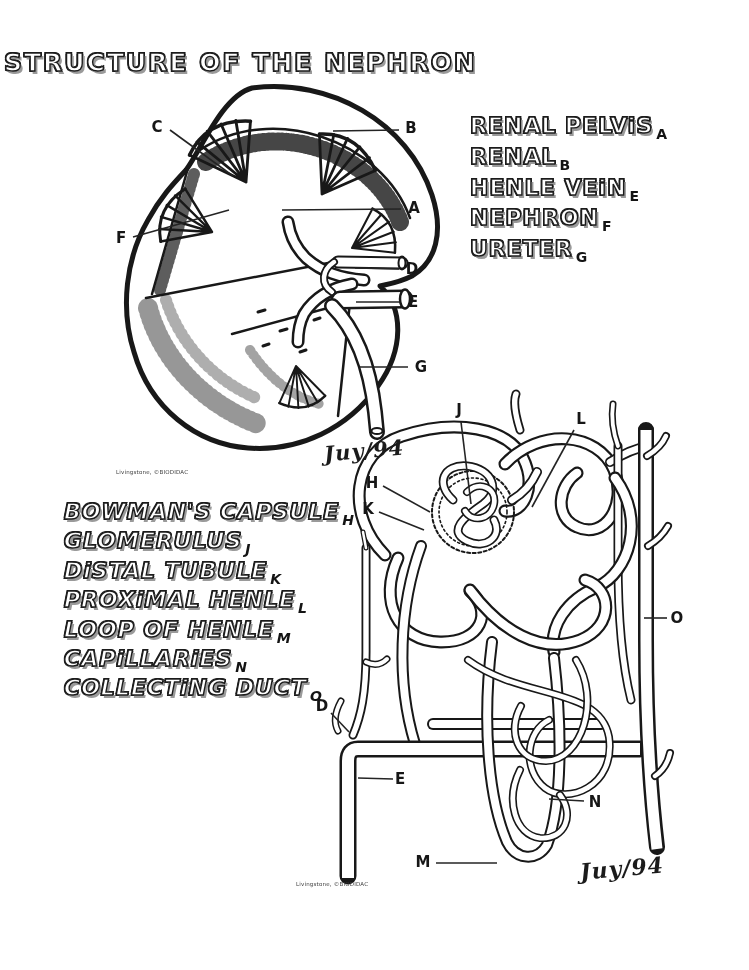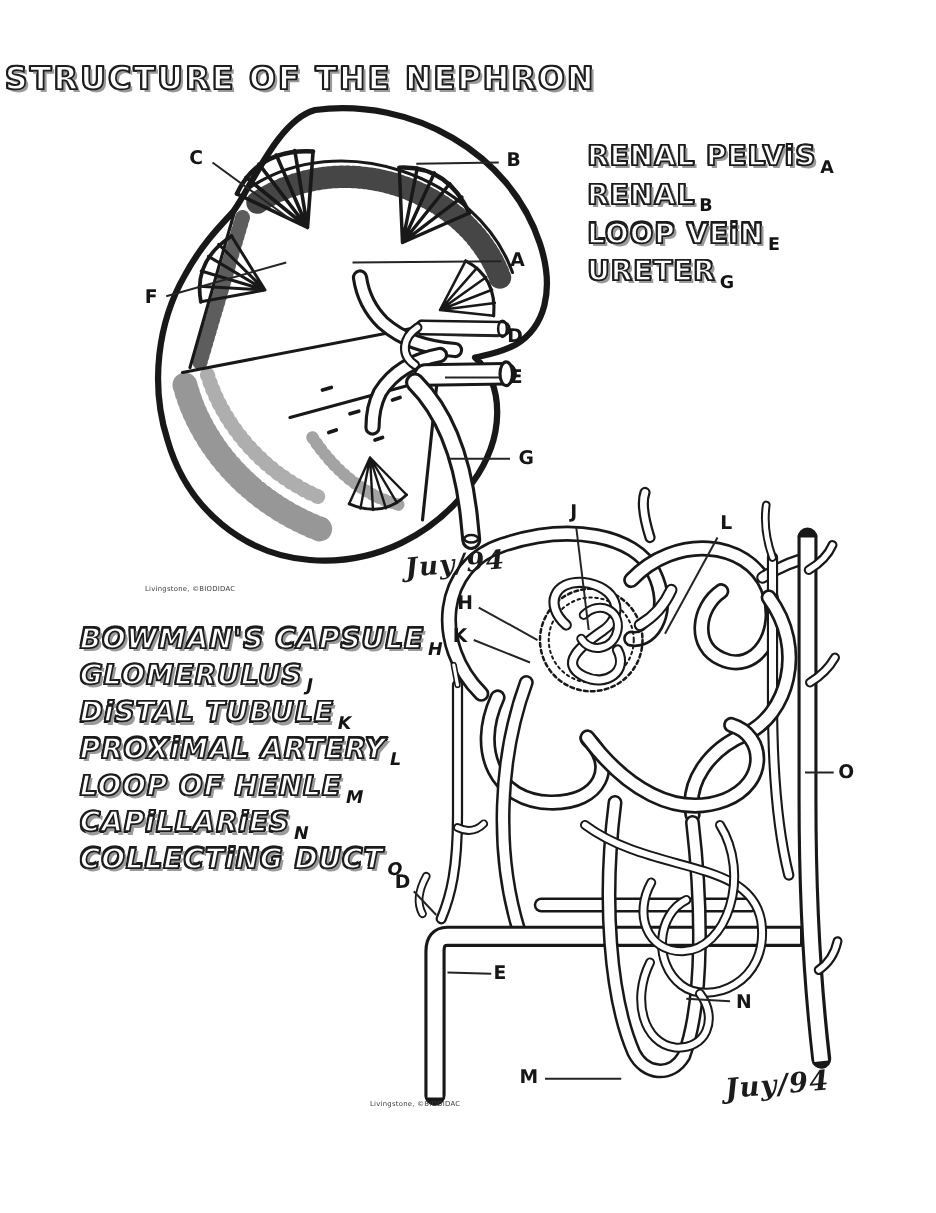--- a/index.html
+++ b/index.html
@@ -213,28 +213,29 @@
       <line x1="393" y1="779" x2="358" y2="778" stroke="#242424" stroke-width="1.6"></line>
       <line x1="584" y1="801" x2="549" y2="799" stroke="#242424" stroke-width="1.6"></line>
       <line x1="436" y1="863" x2="497" y2="863" stroke="#242424" stroke-width="1.6"></line>
     </svg>
 
   <h1 id="title" class="bubble">STRUCTURE OF THE NEPHRON</h1>
 
   <div id="wb-right" class="bank">
       <div class="wb-row"><span class="bubble wb-term">RENAL PELViS</span><span class="wb-letter">A</span></div>
       <div class="wb-row"><span class="bubble wb-term">RENAL</span><span class="wb-letter">B</span></div>
-      <div class="wb-row"><span class="bubble wb-term">LOOP VEiN</span><span class="wb-letter">E</span></div>
+      <div class="wb-row"><span class="bubble wb-term">HENLE VEiN</span><span class="wb-letter">E</span></div>
+      <div class="wb-row"><span class="bubble wb-term">NEPHRON</span><span class="wb-letter">F</span></div>
       <div class="wb-row"><span class="bubble wb-term">URETER</span><span class="wb-letter">G</span></div>
     </div>
   <div id="wb-left" class="bank">
       <div class="wb-row"><span class="bubble wb-term">BOWMAN'S CAPSULE</span><span class="wb-letter">H</span></div>
       <div class="wb-row"><span class="bubble wb-term">GLOMERULUS</span><span class="wb-letter">J</span></div>
       <div class="wb-row"><span class="bubble wb-term">DiSTAL TUBULE</span><span class="wb-letter">K</span></div>
-      <div class="wb-row"><span class="bubble wb-term">PROXiMAL ARTERY</span><span class="wb-letter">L</span></div>
+      <div class="wb-row"><span class="bubble wb-term">PROXiMAL HENLE</span><span class="wb-letter">L</span></div>
       <div class="wb-row"><span class="bubble wb-term">LOOP OF HENLE</span><span class="wb-letter">M</span></div>
       <div class="wb-row"><span class="bubble wb-term">CAPiLLARiES</span><span class="wb-letter">N</span></div>
       <div class="wb-row"><span class="bubble wb-term">COLLECTiNG DUCT</span><span class="wb-letter">O</span></div>
     </div>
 
   <div class="signature" id="sig-kidney">Juy/94</div>
   <div class="signature" id="sig-nephron">Juy/94</div>
   <div class="credit" id="credit-kidney">Livingstone, ©BIODIDAC</div>
   <div class="credit" id="credit-nephron">Livingstone, ©BIODIDAC</div>
 

